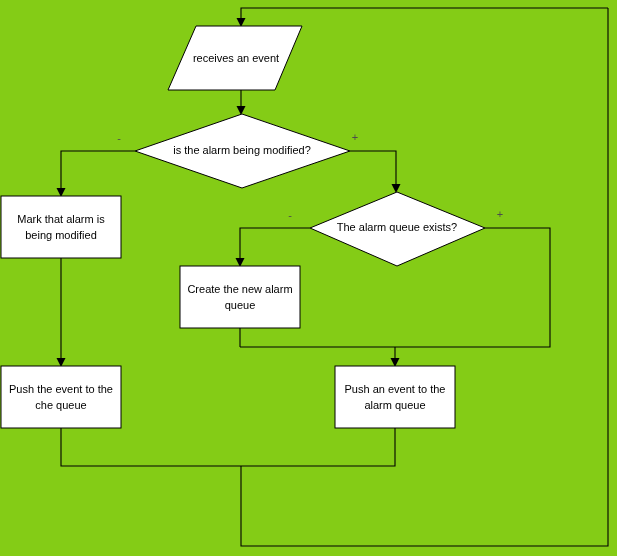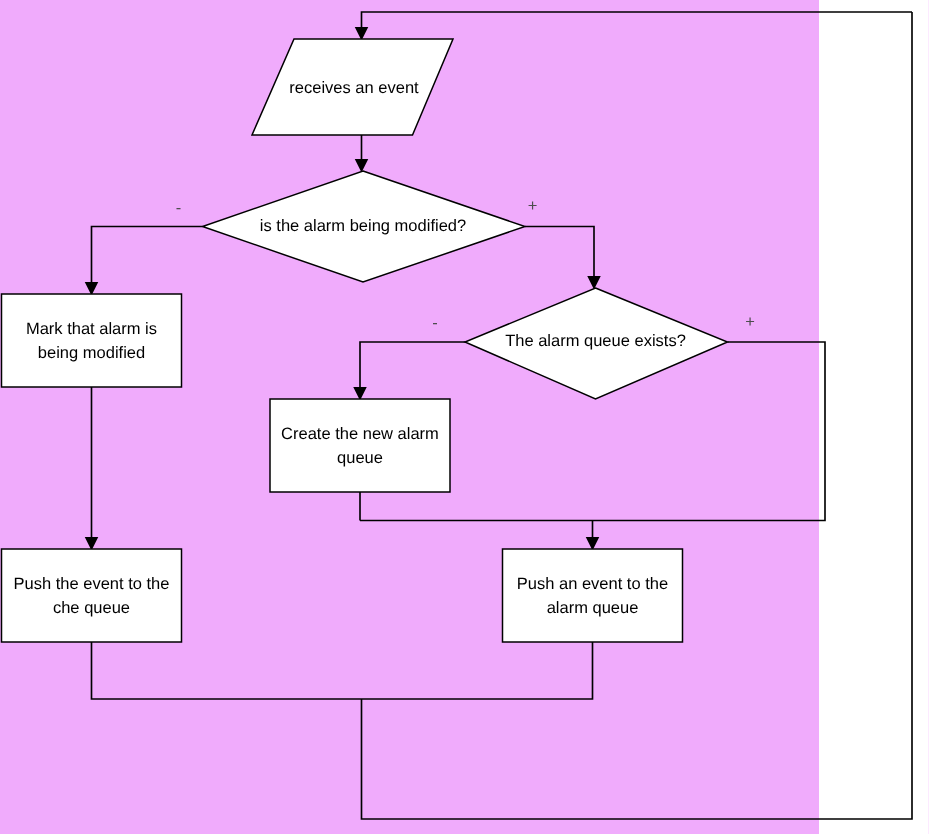--- a/index.html
+++ b/index.html
@@ -8,23 +8,23 @@
     background: #ffffff;
   }
   body {
     width: 619px;
     height: 556px;
     font-family: "Liberation Sans", sans-serif;
     overflow: hidden;
   }
   #flowchart-root {
     position: relative;
-    width: 546px;
+    width: 617px;
     height: 556px;
-    background: #f0abfc;
+    background: #84cc16;
     text-align: center;
   }
   svg#flow-svg {
     position: absolute;
     top: 0;
     left: 0;
     width: 619px;
     height: 556px;
     display: block;
   }

